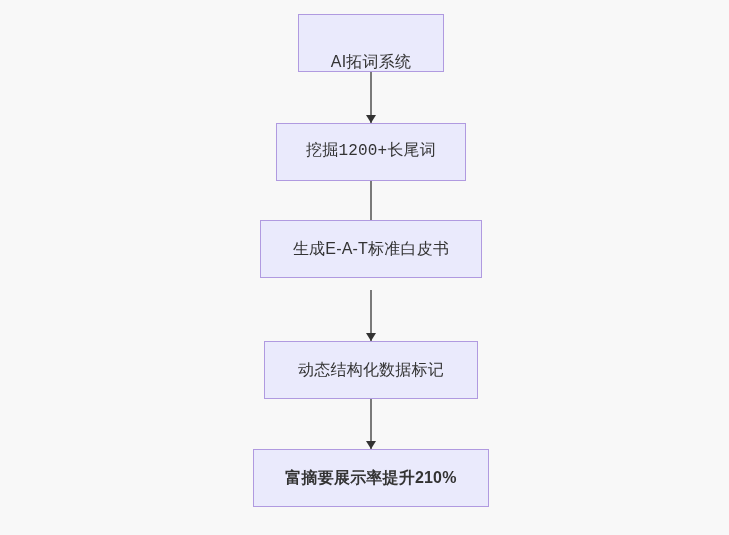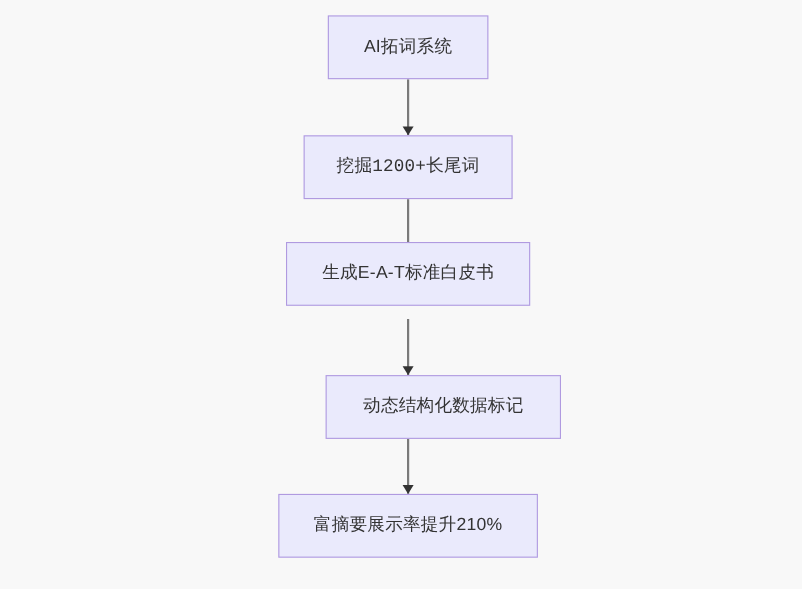--- a/index.html
+++ b/index.html
@@ -70,29 +70,29 @@
   </div>
   <div class="connector" id="edge-2" style="left: 371px; top: 290px; height: 51px;">
     <div class="shaft" style="height: 51px; background: rgb(122, 122, 122);"></div>
     <div class="arrowhead" style="border-top-color: rgb(51, 51, 51);"></div>
   </div>
   <div class="connector" id="edge-3" style="left: 371px; top: 399px; height: 50px;">
     <div class="shaft" style="height: 50px; background: rgb(122, 122, 122);"></div>
     <div class="arrowhead" style="border-top-color: rgb(51, 51, 51);"></div>
   </div>
 
-  <div class="node" id="node-0" style="left: 298px; top: 14px; width: 146px; height: 58px; background: rgb(234, 234, 252); border-color: rgb(176, 154, 224); color: rgb(51, 51, 51);">
+  <div class="node" id="node-0" style="left: 298px; top: 14px; width: 146px; height: 58px; background: rgb(234, 234, 252); border-color: rgb(176, 154, 224); color: rgb(51, 51, 51); align-items: flex-end;">
     <span>AI拓词系统</span>
   </div>
   <div class="node" id="node-1" style="left: 276px; top: 123px; width: 190px; height: 58px; background: rgb(234, 234, 252); border-color: rgb(176, 154, 224); color: rgb(51, 51, 51); font-family: Liberation Mono, monospace;">
     <span>挖掘1200+长尾词</span>
   </div>
   <div class="node" id="node-2" style="left: 260px; top: 220px; width: 222px; height: 58px; background: rgb(234, 234, 252); border-color: rgb(176, 154, 224); color: rgb(51, 51, 51);">
     <span>生成E-A-T标准白皮书</span>
   </div>
-  <div class="node" id="node-3" style="left: 264px; top: 341px; width: 214px; height: 58px; background: rgb(234, 234, 252); border-color: rgb(176, 154, 224); color: rgb(51, 51, 51); margin-left: 32px;">
+  <div class="node" id="node-3" style="left: 264px; top: 341px; width: 214px; height: 58px; background: rgb(234, 234, 252); border-color: rgb(176, 154, 224); color: rgb(51, 51, 51);">
     <span>动态结构化数据标记</span>
   </div>
-  <div class="node" id="node-4" style="left: 253px; top: 449px; width: 236px; height: 58px; background: rgb(234, 234, 252); border-color: rgb(176, 154, 224); color: rgb(51, 51, 51);">
+  <div class="node" id="node-4" style="left: 253px; top: 449px; width: 236px; height: 58px; background: rgb(234, 234, 252); border-color: rgb(176, 154, 224); color: rgb(51, 51, 51); font-weight: bold;">
     <span>富摘要展示率提升210%</span>
   </div>
 
 </div>
 
 </body></html>

